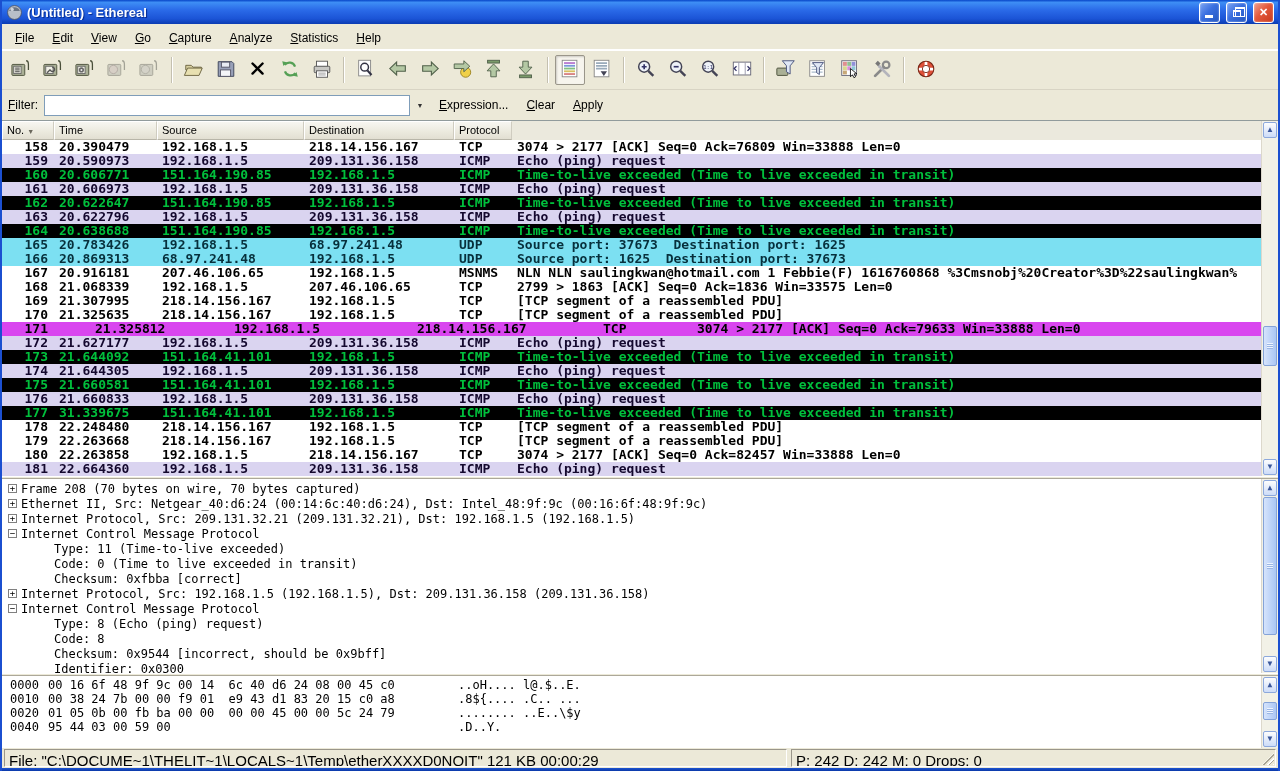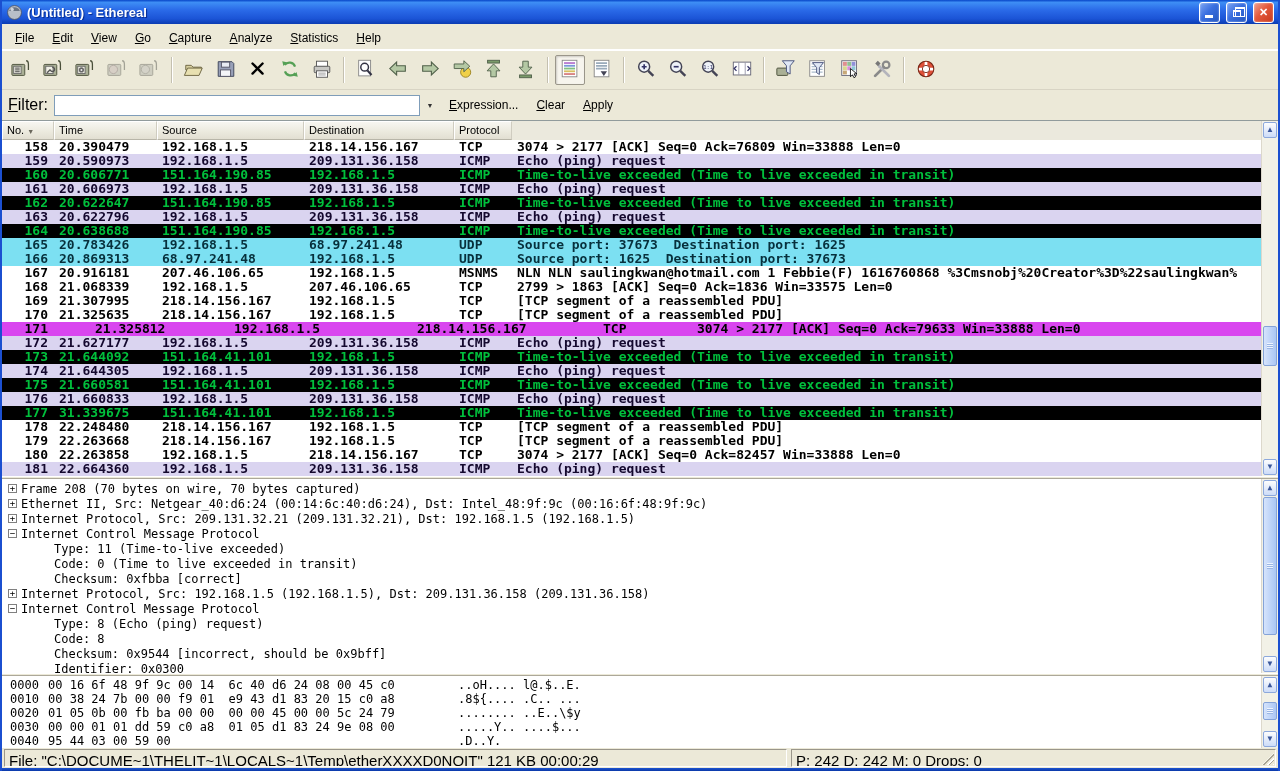--- a/index.html
+++ b/index.html
@@ -54,21 +54,21 @@
   }
   .tb-btn {
     width:30px; height:30px; display:flex; align-items:center; justify-content:center;
     background:transparent; border:1px solid transparent; border-radius:2px;
   }
   .tb-btn.pressed { border:1px solid #9a968a; background:#f7f5ee; box-shadow:inset 1px 1px 2px rgba(0,0,0,.18); }
   .tb-btn.disabled { opacity:.45; filter:grayscale(70%); }
   .tb-sep { width:2px; height:26px; margin:0 4px; border-left:1px solid #c4c0b0; border-right:1px solid #fff; }
   
   .filterbar { height:30px; flex:0 0 30px; display:flex; align-items:center; padding:0 6px; gap:2px; }
-  .filter-label { font-size:16px; margin-right:4px; }
+  .filter-label { font-size:12px; margin-right:4px; }
   .filter-input {
     width:366px; height:21px; background:#fff; border:1px solid #7f9db9;
     font-size:12px; padding:0 3px; font-family:"Liberation Sans",sans-serif;
   }
   .filter-drop {
     width:16px; height:21px; background:#ece9d8; border:1px solid transparent;
     font-size:7px; color:#333; line-height:19px; text-align:center;
   }
   .flat-btn { font-size:12px; padding:3px 8px; background:transparent; border:1px solid transparent; }
   
@@ -631,21 +631,20 @@
 
   <div class="hexpane" id="hexpane">
     <div class="vscroll">
       <div class="sb-btn up">▲</div>
       <div class="sb-thumb" style="top:26px; height:18px;"></div>
       <div class="sb-btn down">▼</div>
     </div>
   <div class="hex-line"><span>0000</span><span>00 16 6f 48 9f 9c 00 14  6c 40 d6 24 08 00 45 c0</span><span>..oH.... l@.$..E.</span></div>
       <div class="hex-line"><span>0010</span><span>00 38 24 7b 00 00 f9 01  e9 43 d1 83 20 15 c0 a8</span><span>.8${.... .C.. ...</span></div>
       <div class="hex-line"><span>0020</span><span>01 05 0b 00 fb ba 00 00  00 00 45 00 00 5c 24 79</span><span>........ ..E..\$y</span></div>
-      <div class="hex-line"><span>0030</span><span>00 00 01 01 dd 59 c0 a8  01 05 d1 83 24 9e 08 00</span><span>.....Y.. ....$...</span></div>
       <div class="hex-line"><span>0040</span><span>95 44 03 00 59 00</span><span>.D..Y.</span></div>
     </div>
 
   <div class="statusbar">
     <div class="status-panel left">File: "C:\DOCUME~1\THELIT~1\LOCALS~1\Temp\etherXXXXD0NQIT" 121 KB 00:00:29</div>
     <div class="status-panel right">
       <span>P: 242 D: 242 M: 0 Drops: 0</span>
       <i class="grip"></i>
     </div>
   </div>

